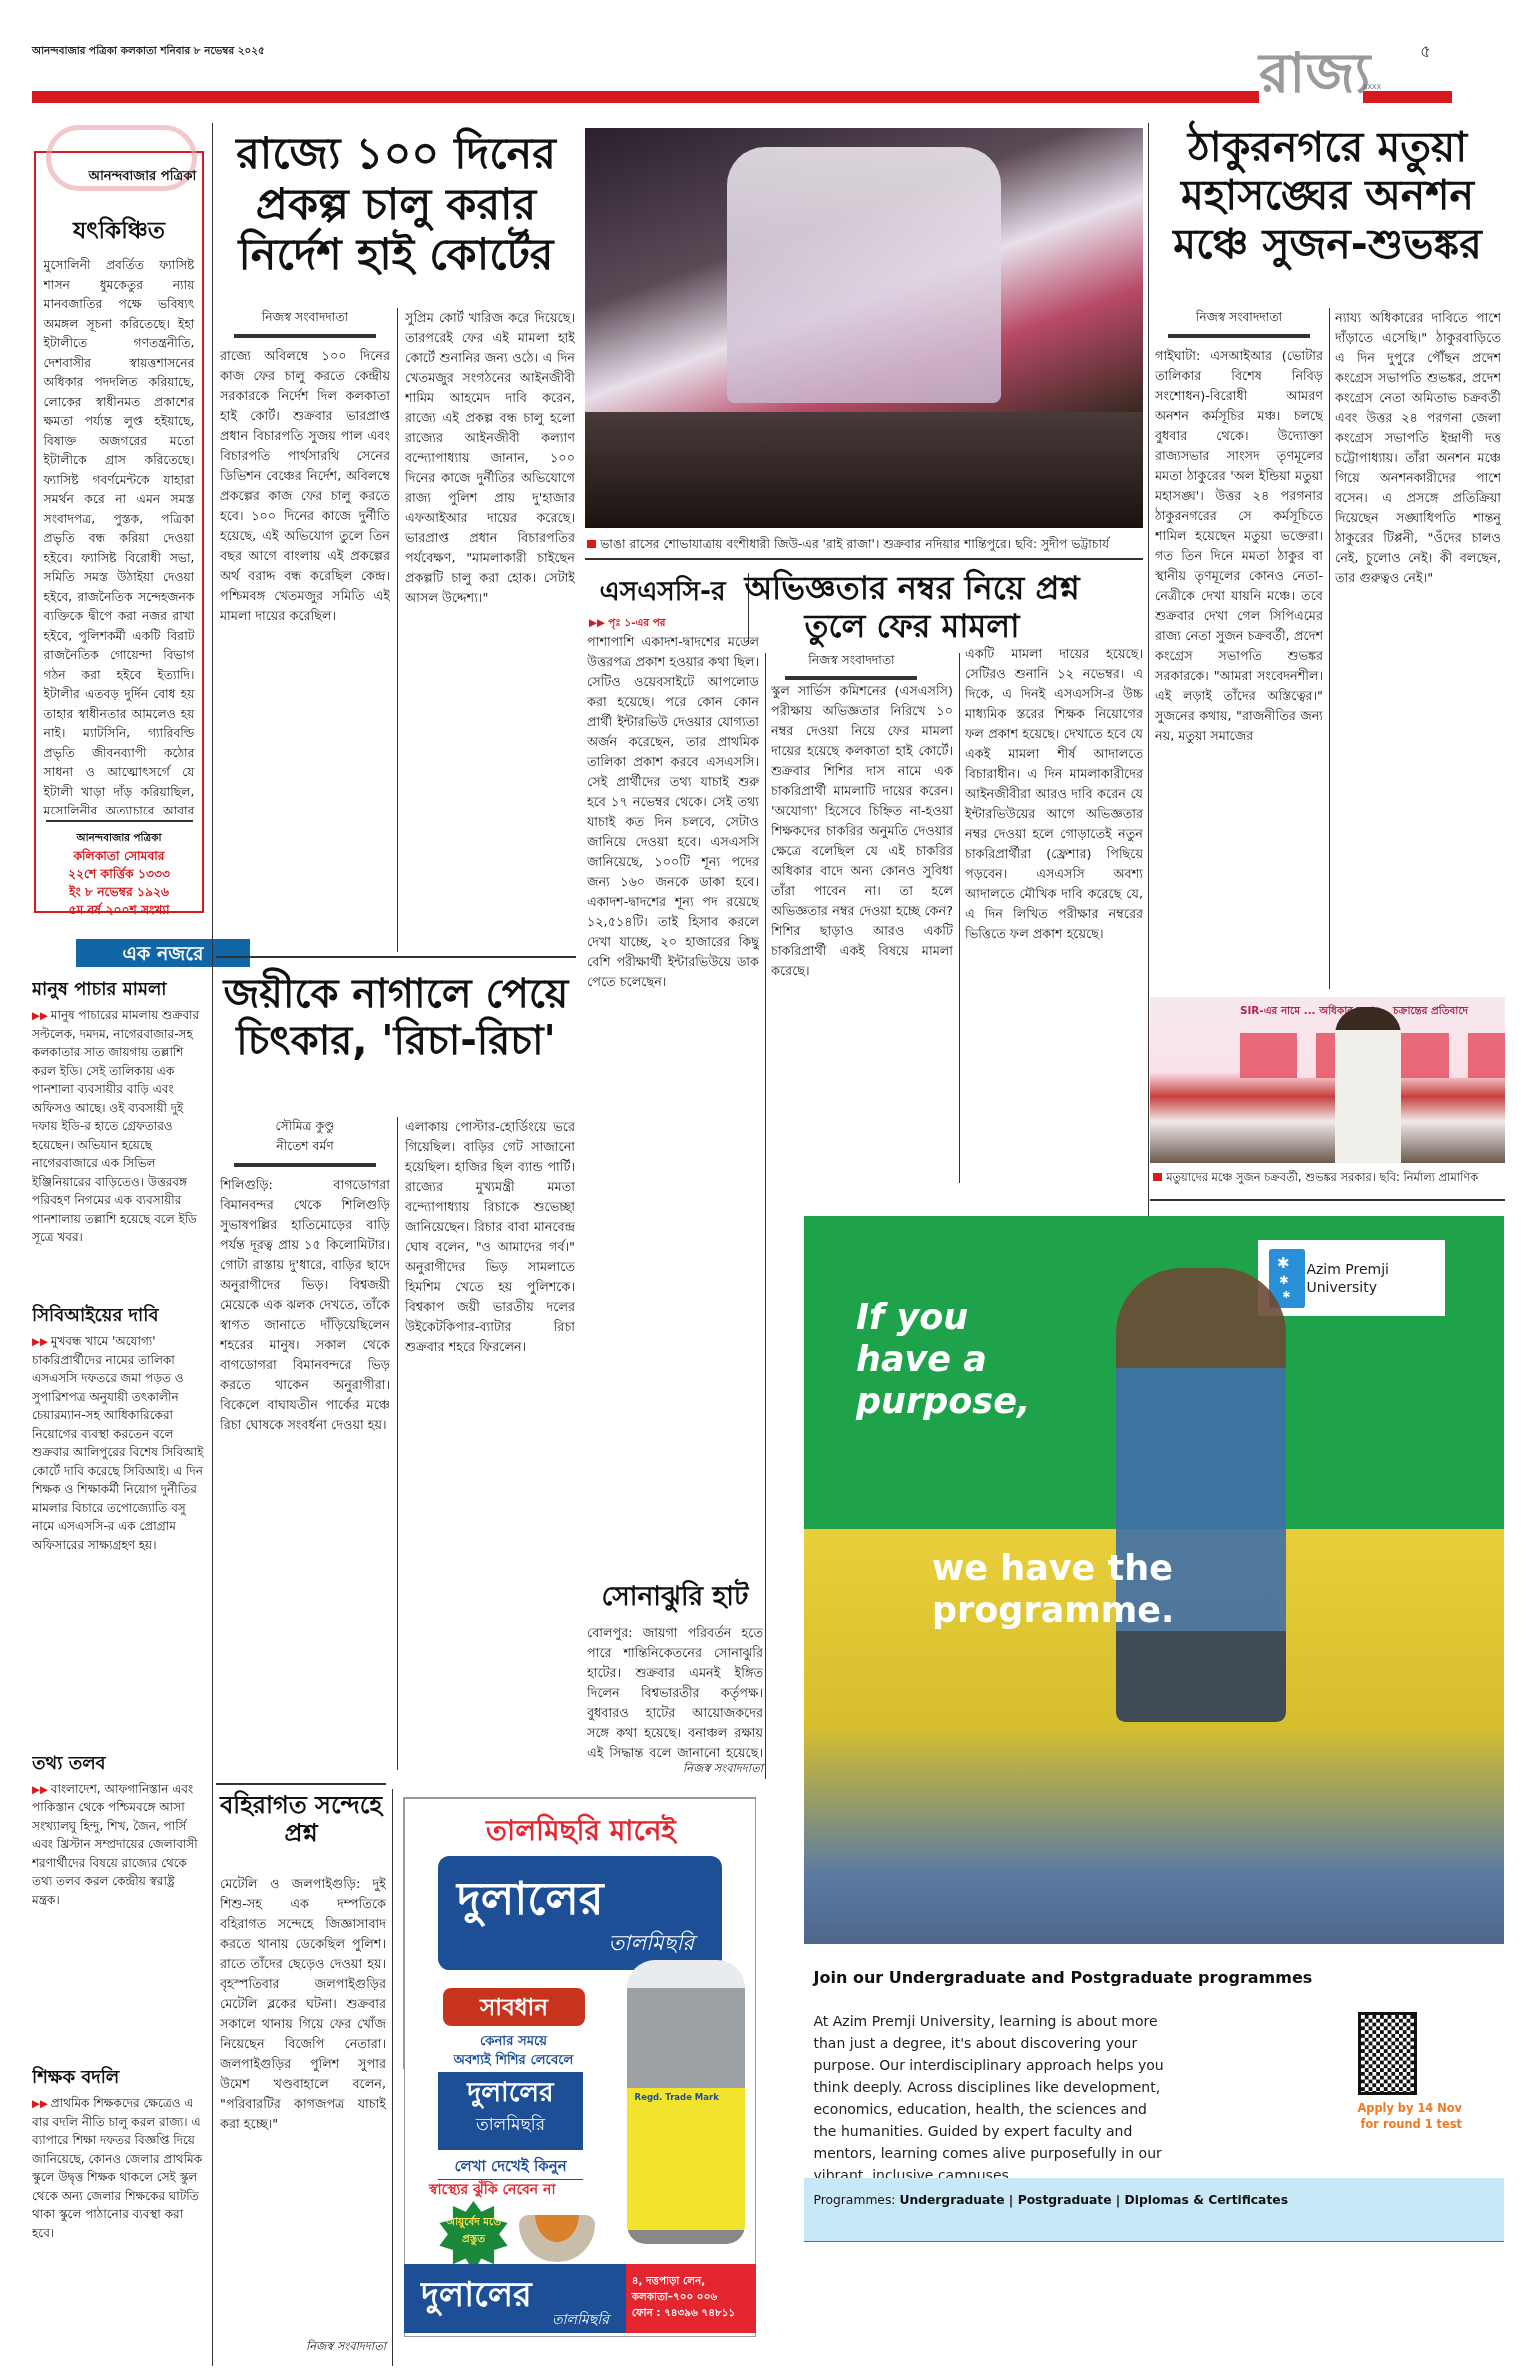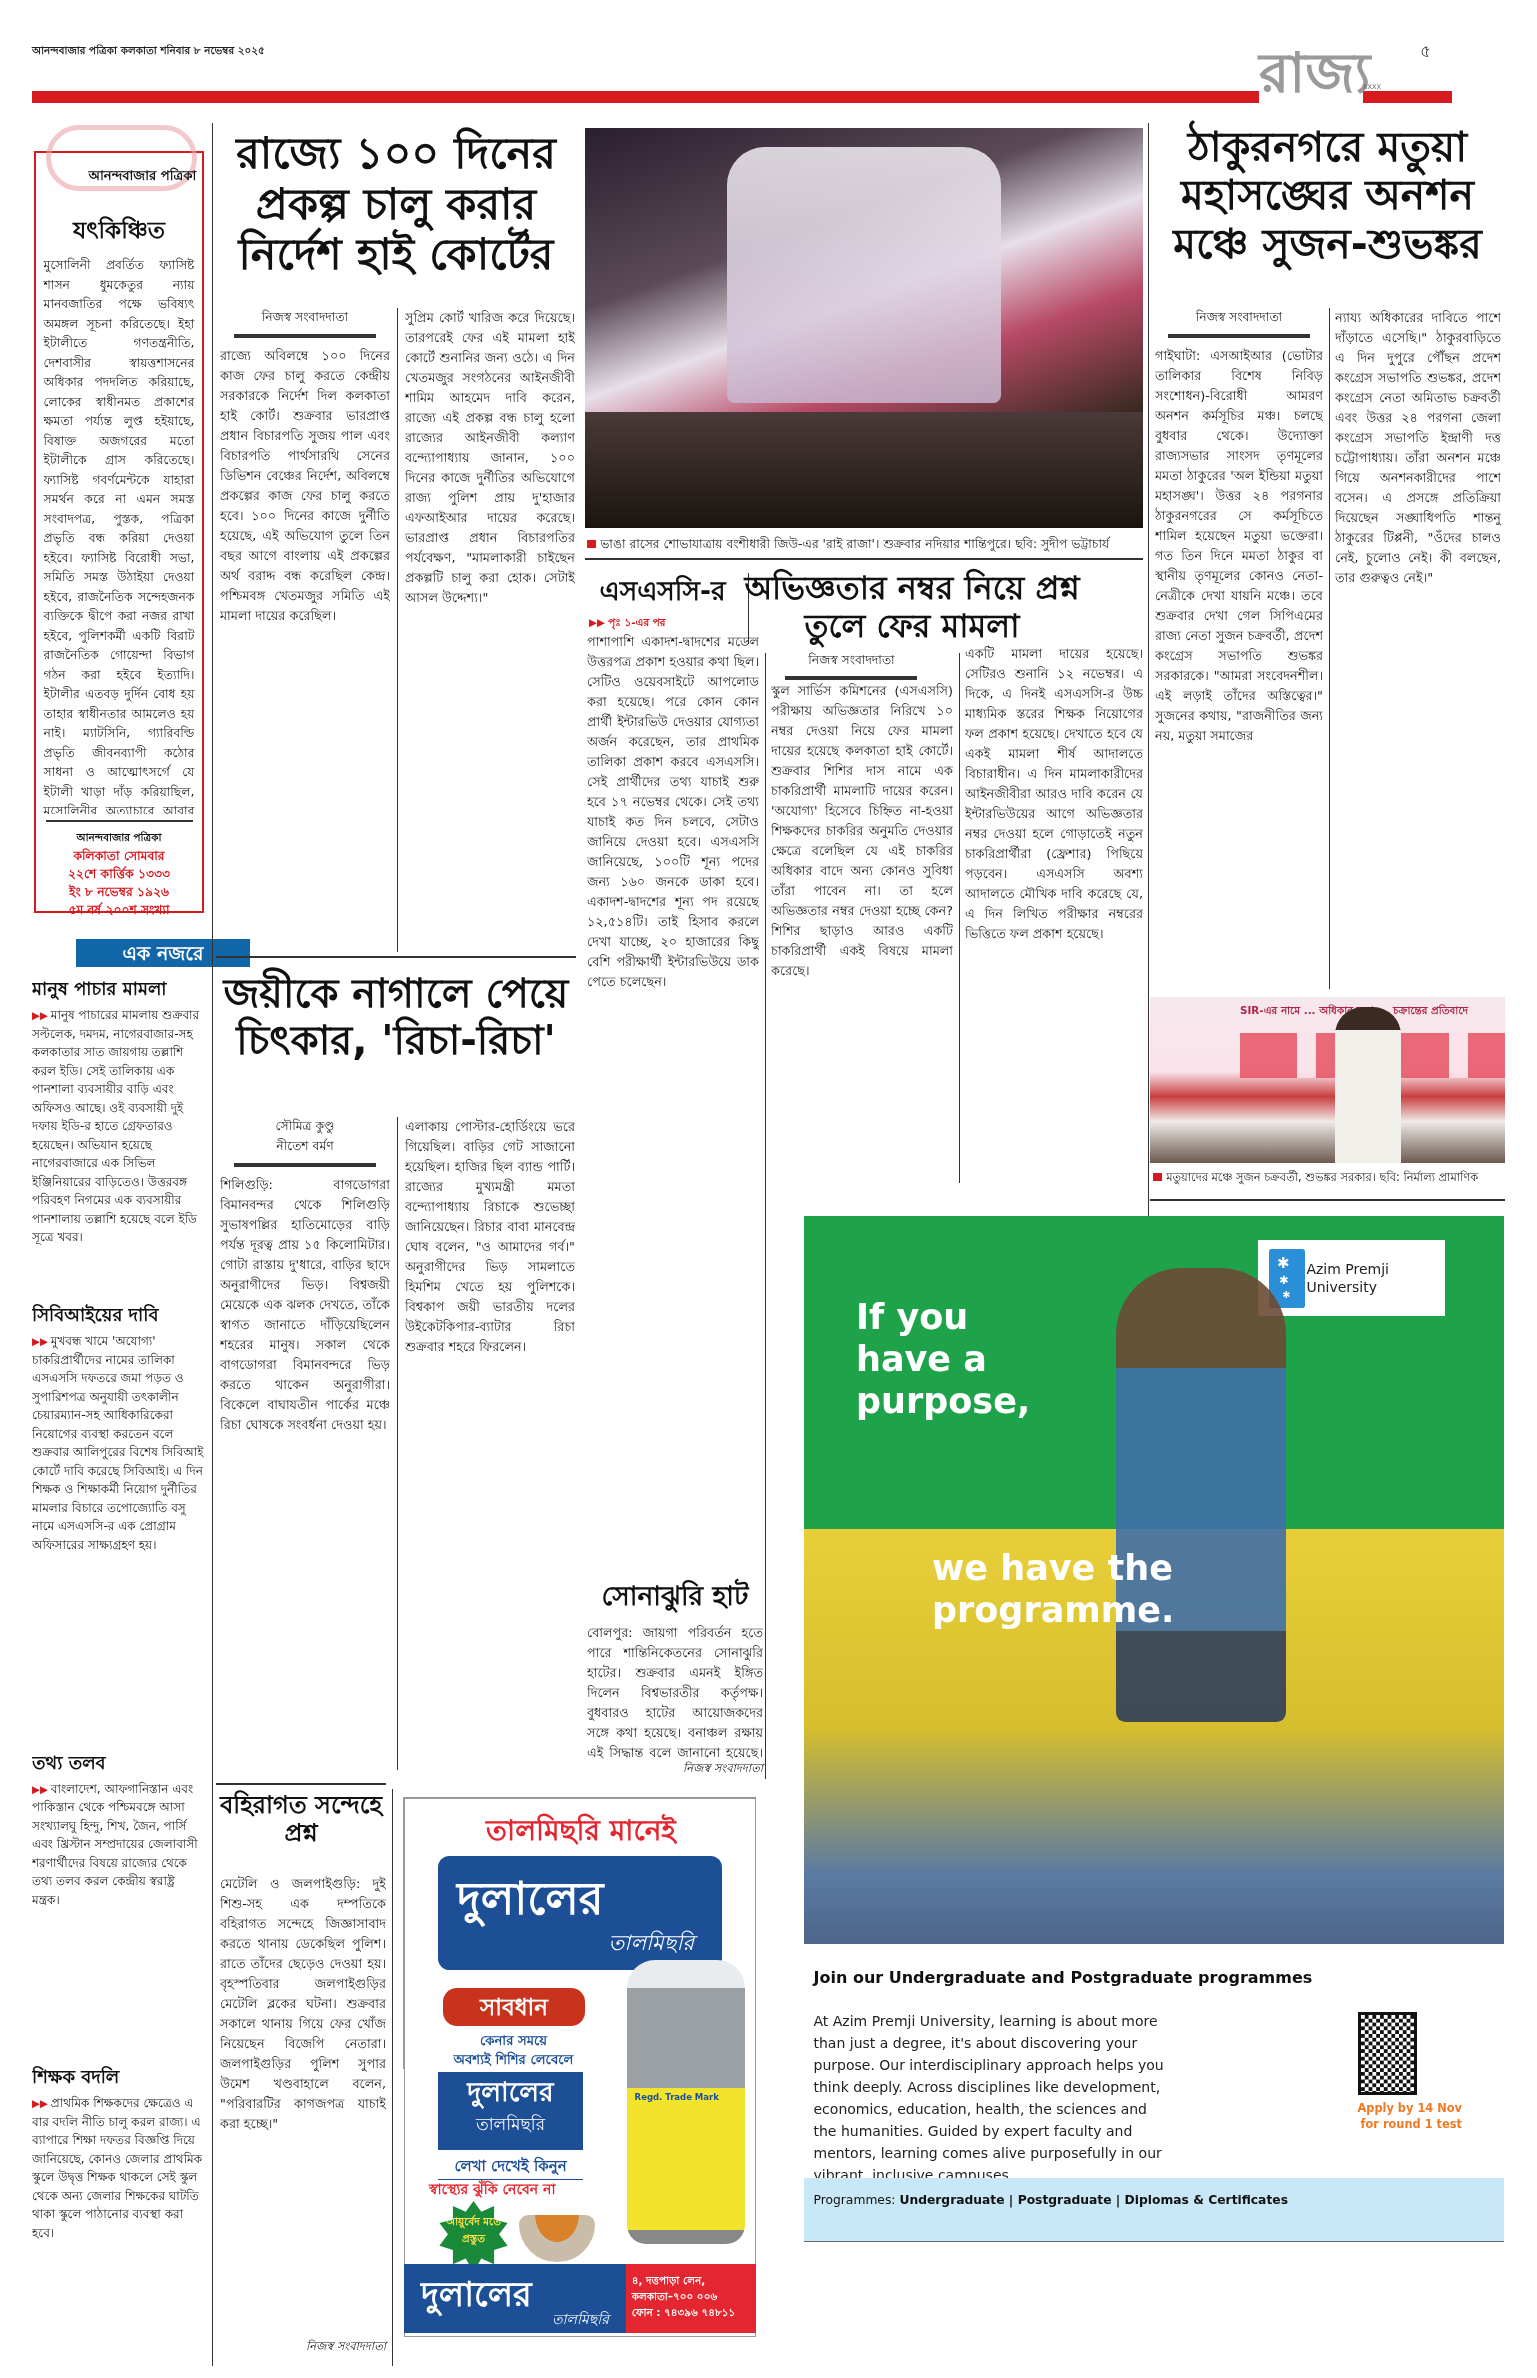--- a/index.html
+++ b/index.html
@@ -158,21 +158,21 @@
     <div style="width:36px;height:59px;background:#2a8fd6;border-radius:2.8px;position:relative;">
       <span style="position:absolute;left:7.6px;top:5.7px;color:#fff;font-size:15px;">✱</span>
       <span style="position:absolute;left:9.5px;top:24.6px;color:#fff;font-size:11.4px;">✱</span>
       <span style="position:absolute;left:13.2px;top:40px;color:#fff;font-size:9.5px;">✱</span>
     </div>
     <div style="margin-left:1px;font-size:14px;line-height:18px;color:#222;">
       <div>Azim Premji</div>
       <div>University</div>
     </div>
   </div>
-  <div style="position:absolute;left:52px;top:80px;width:218px;font-size:35px;font-weight:bold;color:#fff;line-height:42px;">If you have a purpose,</div>
+  <div style="position:absolute;left:52px;top:80px;width:218px;font-size:35px;font-weight:bold;color:#fff;line-height:42px;font-style:italic;">If you have a purpose,</div>
   <div style="position:absolute;left:312px;top:52px;width:170px;height:454px;background:linear-gradient(180deg,#6b4a35 0 22%,#3f6fa8 22% 80%,#2e3f5a 80%);border-radius:66px 66px 9.5px 9.5px;opacity:.9"></div>
   <div style="position:absolute;left:128px;top:331px;width:246px;font-size:35px;font-weight:bold;color:#fff;line-height:42px;">we have the programme.</div>
 </div>
 <div class="abs" style="left:804px;top:1944px;width:700px;height:331px;background:#fff;">
   <div style="position:absolute;left:9.5px;top:24px;font-size:16px;font-weight:bold;color:#111;">Join our Undergraduate and Postgraduate programmes</div>
   <div style="position:absolute;left:9.5px;top:66px;width:360px;font-size:14px;line-height:22px;color:#222;">At Azim Premji University, learning is about more than just a degree, it's about discovering your purpose. Our interdisciplinary approach helps you think deeply. Across disciplines like development, economics, education, health, the sciences and the humanities. Guided by expert faculty and mentors, learning comes alive purposefully in our vibrant, inclusive campuses.</div>
   <div style="position:absolute;left:554px;top:68px;width:59px;height:83px;background:repeating-conic-gradient(#111 0 25%,#fff 0 50%) 0 0/7.6px 7.6px;border:3.8px solid #111;"></div>
   <div style="position:absolute;left:516px;top:156px;width:142px;text-align:right;font-size:11.4px;font-weight:bold;line-height:16px;color:#f07a22;">
     <div>Apply by 14 Nov</div>
     <div>for round 1 test</div>
@@ -185,21 +185,21 @@
 <div class="abs" style="left:403px;top:1797px;width:353px;height:272px;border:0.9px solid #999;background:#fff;overflow:hidden;"></div>
 <div class="abs" style="left:404px;top:1798px;width:352px;height:539px;background:#fff;border:0.9px solid #999;overflow:hidden;">
   <div style="position:absolute;left:0;top:9.5px;width:352px;text-align:center;font-size:28px;font-weight:bold;color:#e3262f;">তালমিছরি মানেই</div>
   <div style="position:absolute;left:33px;top:57px;width:284px;height:114px;background:#1d4f96;border-radius:11.4px;">
     <div style="position:absolute;left:19px;top:7.6px;font-size:45px;font-weight:bold;color:#fff;">দুলালের</div>
     <div style="position:absolute;right:28px;top:71px;font-size:21px;font-style:italic;color:#fff;">তালমিছরি</div>
   </div>
   <div style="position:absolute;left:222px;top:161px;width:118px;height:284px;background:linear-gradient(180deg,#e9ecef 0 10%,#9aa0a3 10% 45%,#f2e32c 45%,#f2e32c 95%,#888 95%);border-radius:28px 28px 19px 19px;">
     <div style="position:absolute;left:7.6px;top:132px;font-size:8.5px;color:#1d4f96;font-weight:bold;">Regd. Trade Mark</div>
   </div>
-  <div style="position:absolute;left:38px;top:189px;width:142px;height:38px;background:#c8331e;color:#fff;text-align:center;font-size:23px;font-weight:bold;line-height:38px;border-radius:14px;">সাবধান</div>
+  <div style="position:absolute;left:38px;top:189px;width:142px;height:38px;background:#c8331e;color:#fff;text-align:center;font-size:23px;font-weight:bold;line-height:38px;border-radius:8px;">সাবধান</div>
   <div style="position:absolute;left:28px;top:232px;width:161px;text-align:center;color:#1d4f96;font-size:13.2px;font-weight:bold;line-height:19px;">
     <div>কেনার সময়ে</div>
     <div>অবশ্যই শিশির লেবেলে</div>
   </div>
   <div style="position:absolute;left:33px;top:273px;width:145px;height:78px;background:#1d4f96;color:#fff;text-align:center;">
     <div style="font-size:26.5px;font-weight:bold;line-height:40px;">দুলালের</div>
     <div style="font-size:17px;line-height:24.6px;">তালমিছরি</div>
   </div>
   <div style="position:absolute;left:33px;top:355px;width:145px;text-align:center;font-size:15px;font-weight:bold;color:#1d4f96;border-bottom:0.9px solid #1d4f96;">লেখা দেখেই কিনুন</div>
   <div style="position:absolute;left:24px;top:379px;width:170px;font-size:14px;font-weight:bold;color:#e3262f;">স্বাস্থ্যের ঝুঁকি নেবেন না</div>

